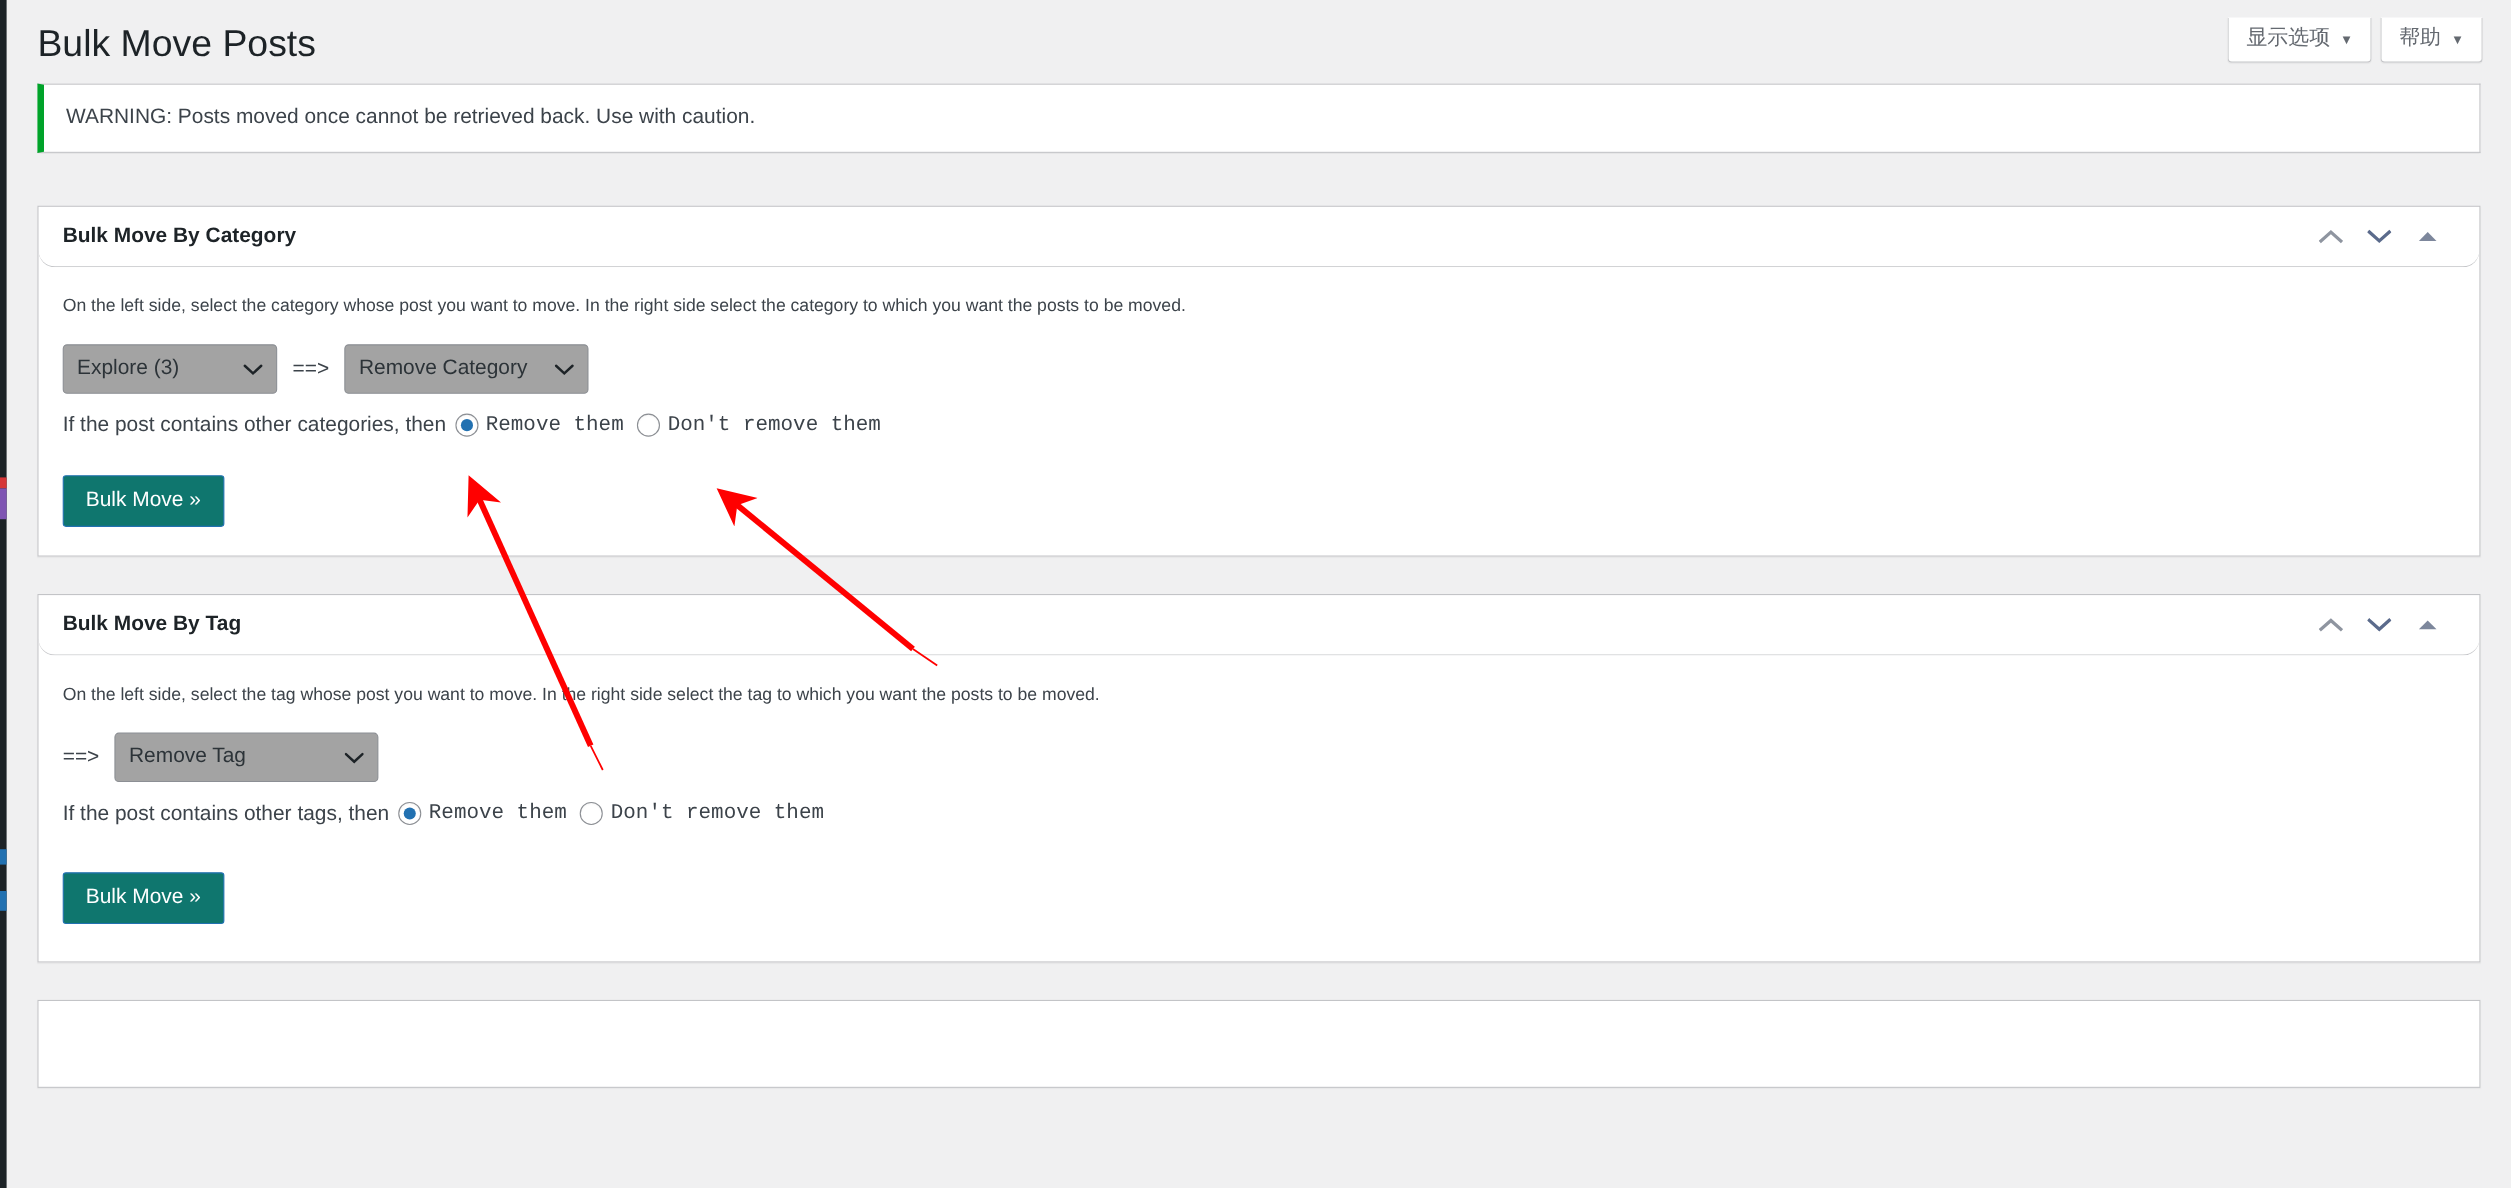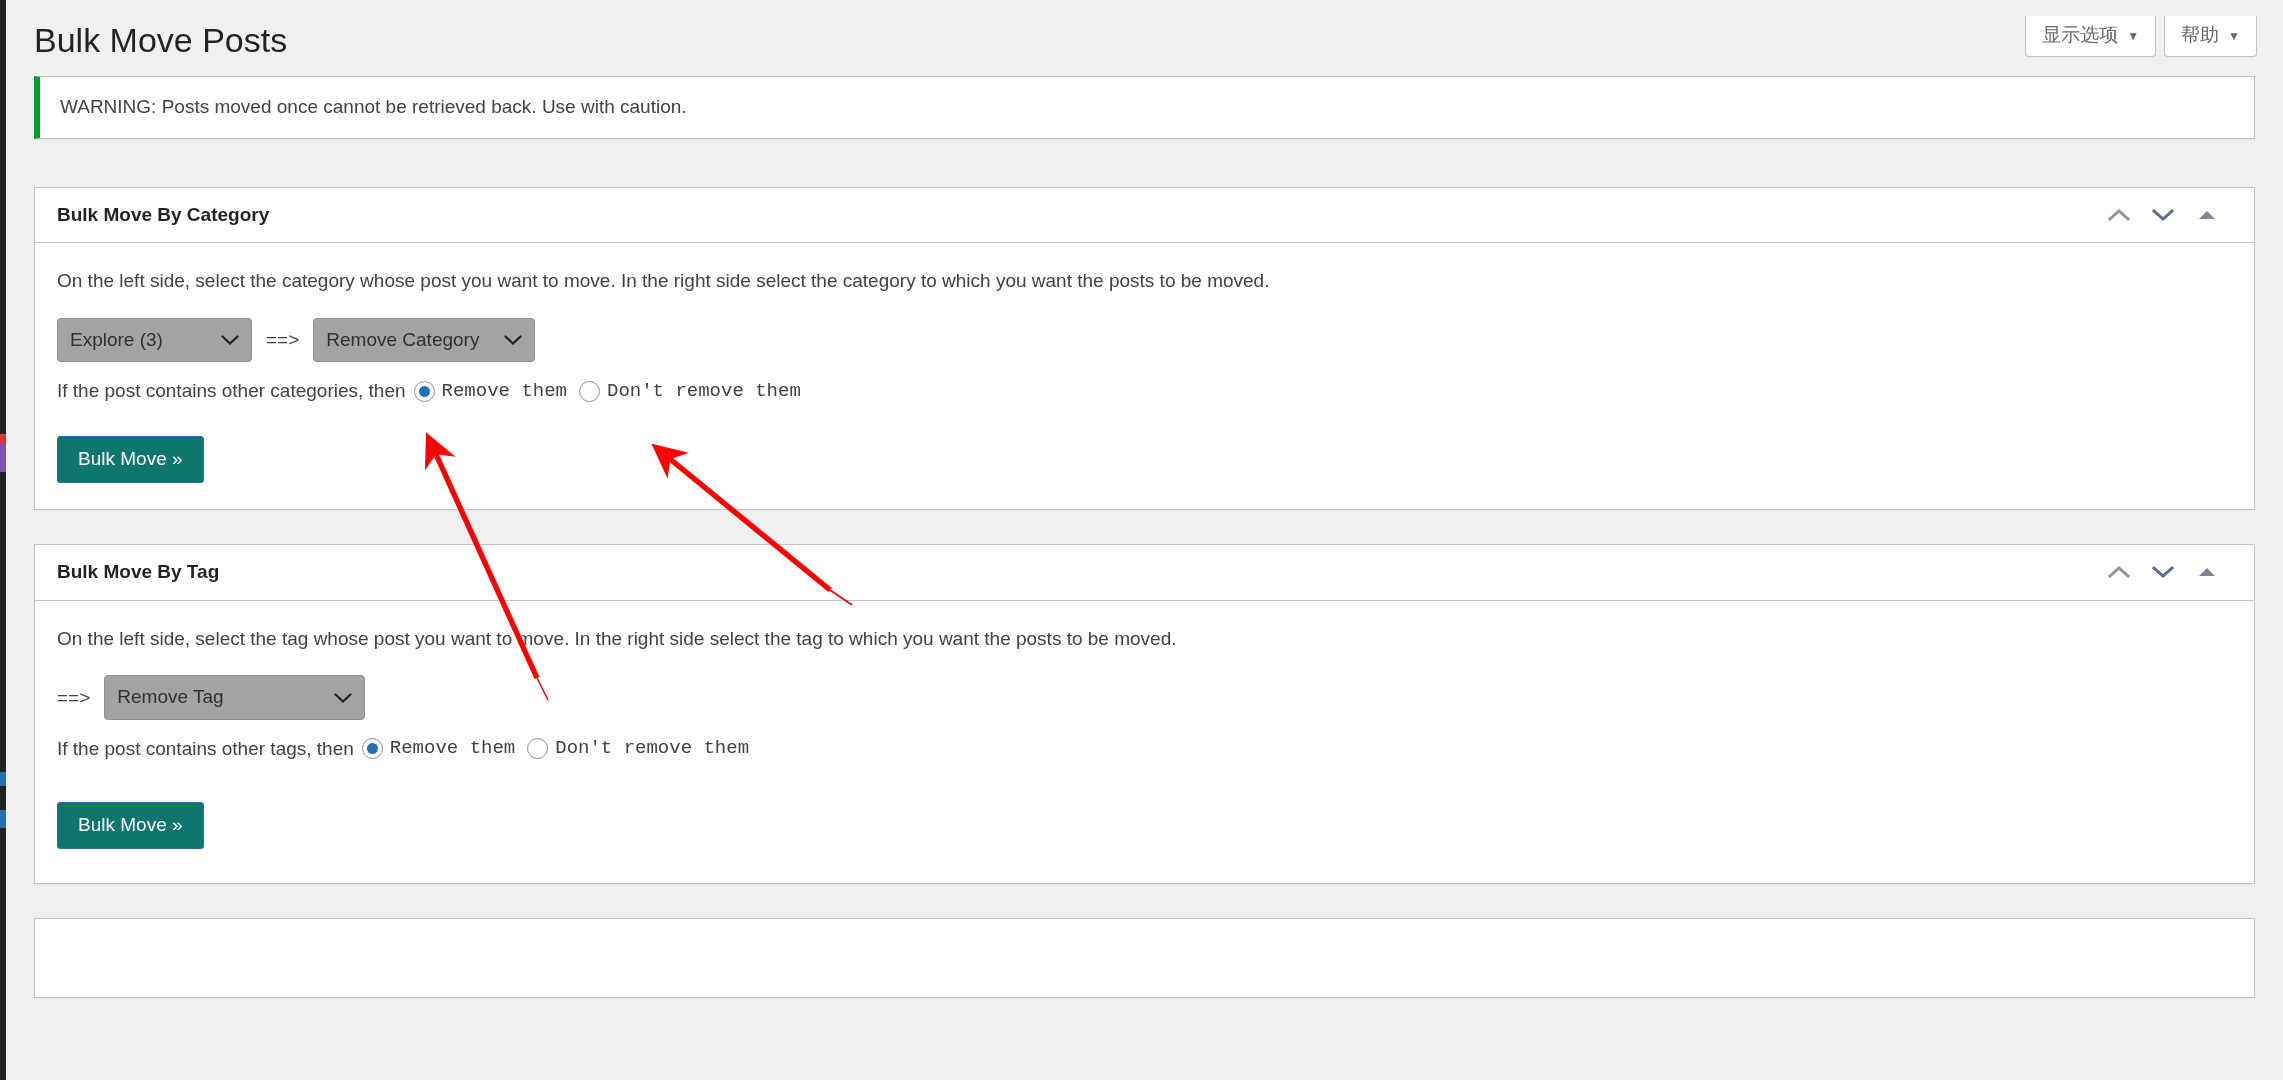--- a/index.html
+++ b/index.html
@@ -94,20 +94,21 @@
     box-shadow: 0 1px 1px rgba(0,0,0,.04);
     margin: 0 8px 34px 0;
   }
   .postbox-header {
     display: flex;
     align-items: center;
     justify-content: space-between;
     border-bottom: 1px solid #c3c4c7;
     padding: 0 16px 0 22px;
     min-height: 52px;
+    border-radius: 15px;
   }
   .postbox-header h2 {
     font-size: 19px;
     font-weight: 700;
     color: #1d2327;
     margin: 0;
     padding: 14px 0;
     line-height: 1.4;
   }
   .handle-actions {
@@ -125,21 +126,21 @@
     border: none;
     cursor: pointer;
     color: #787c82;
   }
   .handle-btn svg { display: block; }
 
   .postbox-inside {
     padding: 20px 22px 26px 22px;
   }
   .helper-text {
-    font-size: 19px;
+    font-size: 16px;
     line-height: 1.5;
     margin: 4px 0 22px 0;
     color: #3c434a;
   }
 
   
   .select-row {
     display: flex;
     align-items: center;
     gap: 14px;
@@ -369,21 +370,21 @@
             </svg>
         </button>
       </div>
     </div>
     <div class="postbox-inside">
       <p class="helper-text">On the left side, select the tag whose post you want to move. In the right side select the tag to which you want the posts to be moved.</p>
 
       <div class="select-row">
         <span class="arrow-sep">==&gt;</span>
         <span class="select-shell">
-          <select class="wp-select" style="width:261px;">
+          <select class="wp-select" style="width:240px;">
             <option>Remove Tag</option>
           </select>
           <span class="sel-caret">
             <svg width="18" height="11" viewBox="0 0 18 11">
                 <path d="M1.5 2 L9 9 L16.5 2" fill="none" stroke="#1d2327" stroke-width="2.2" stroke-linecap="round"></path>
               </svg>
           </span>
         </span>
       </div>
 

